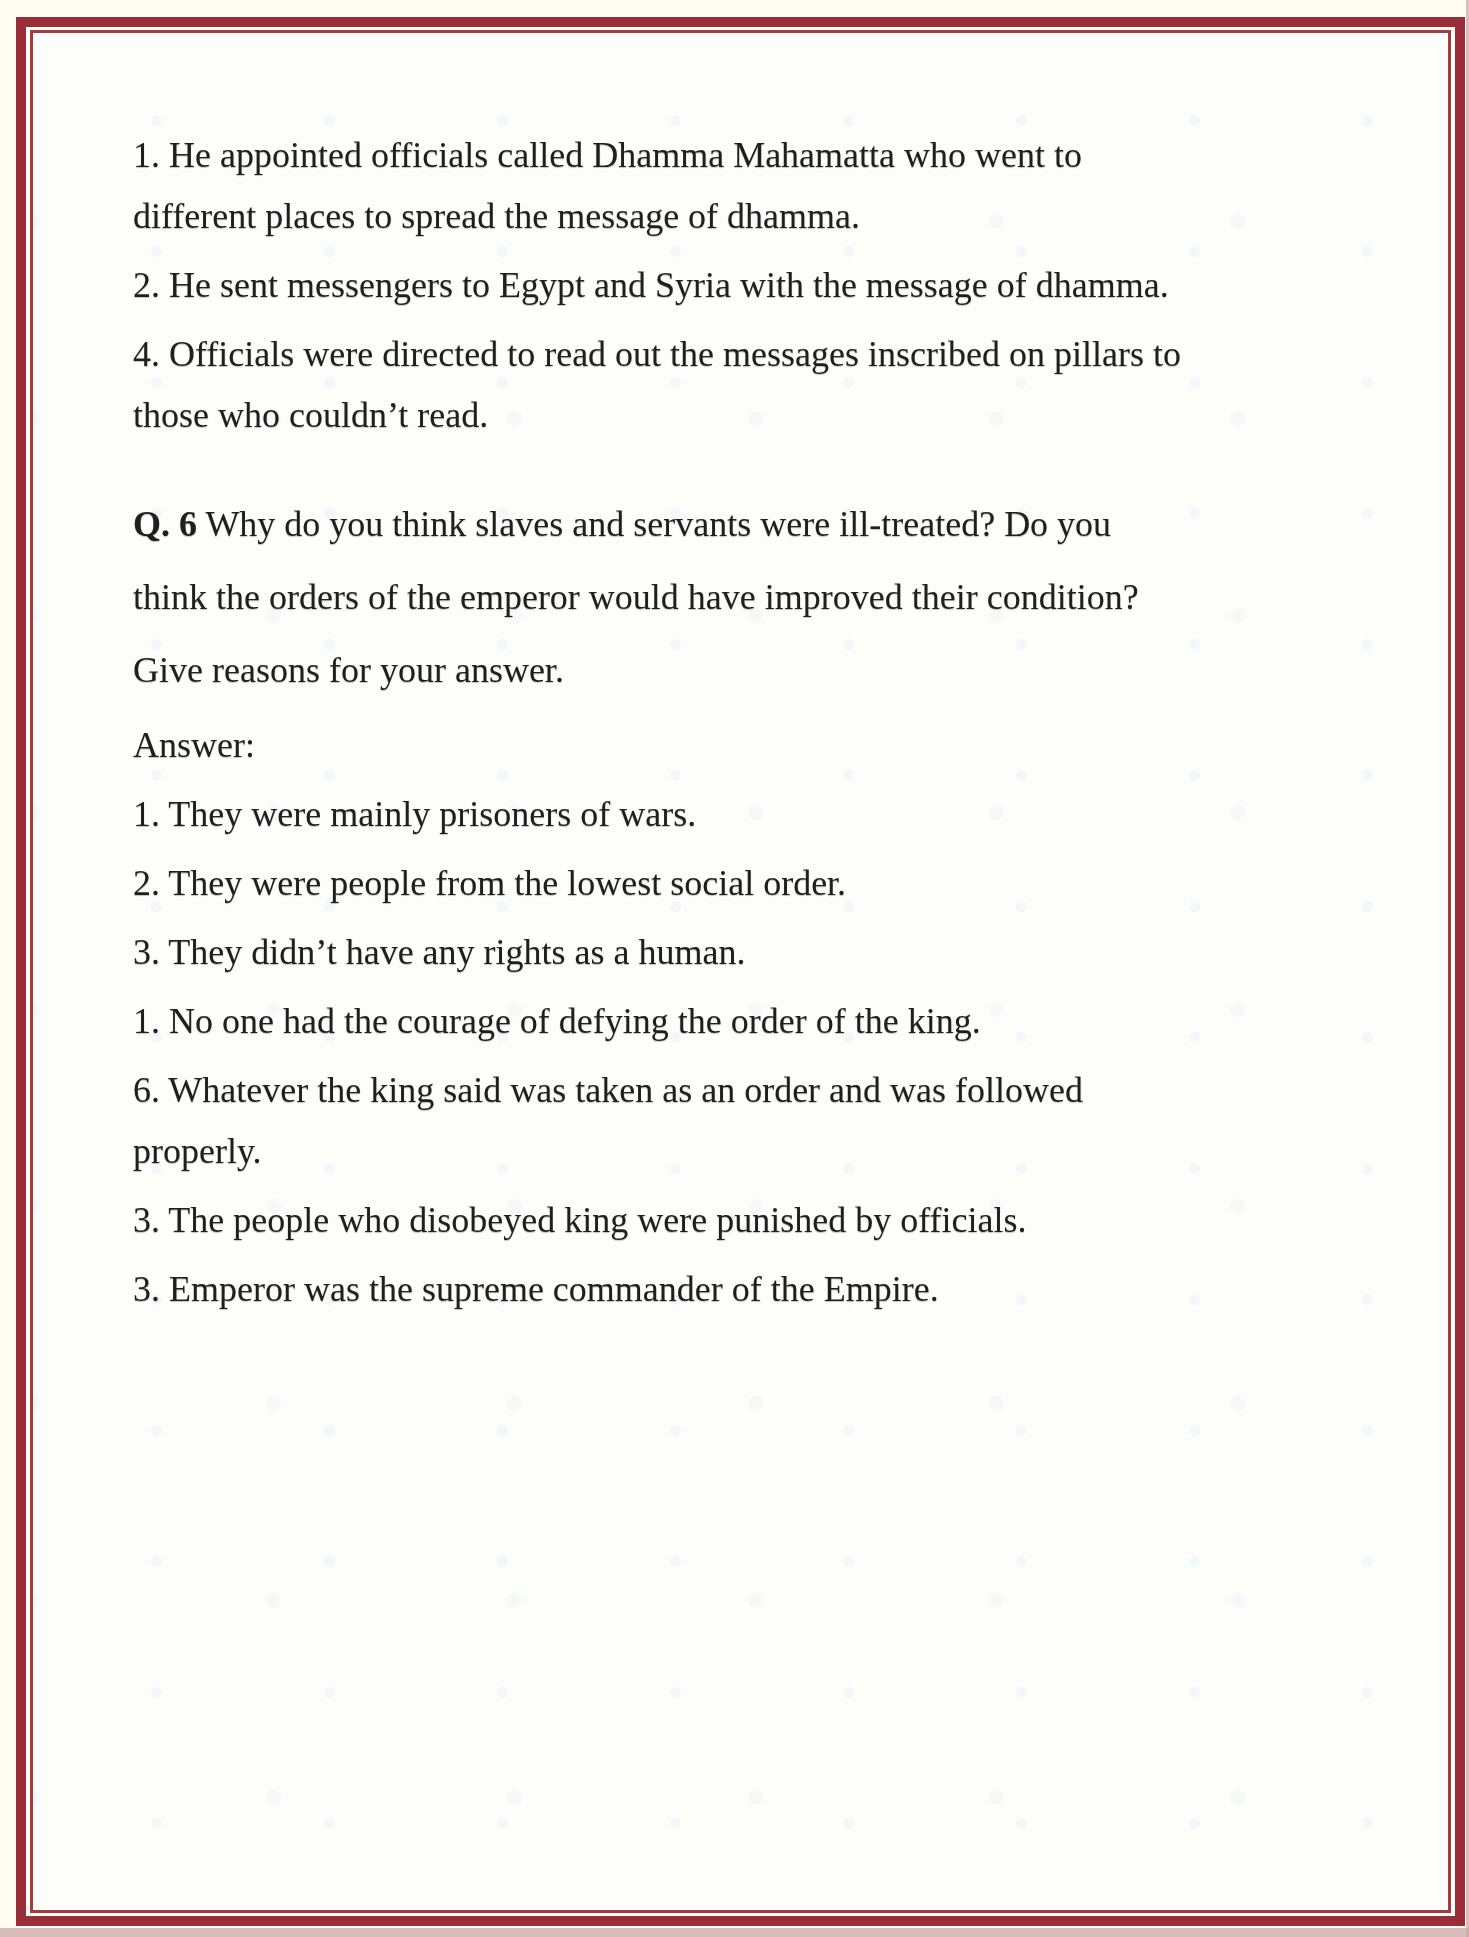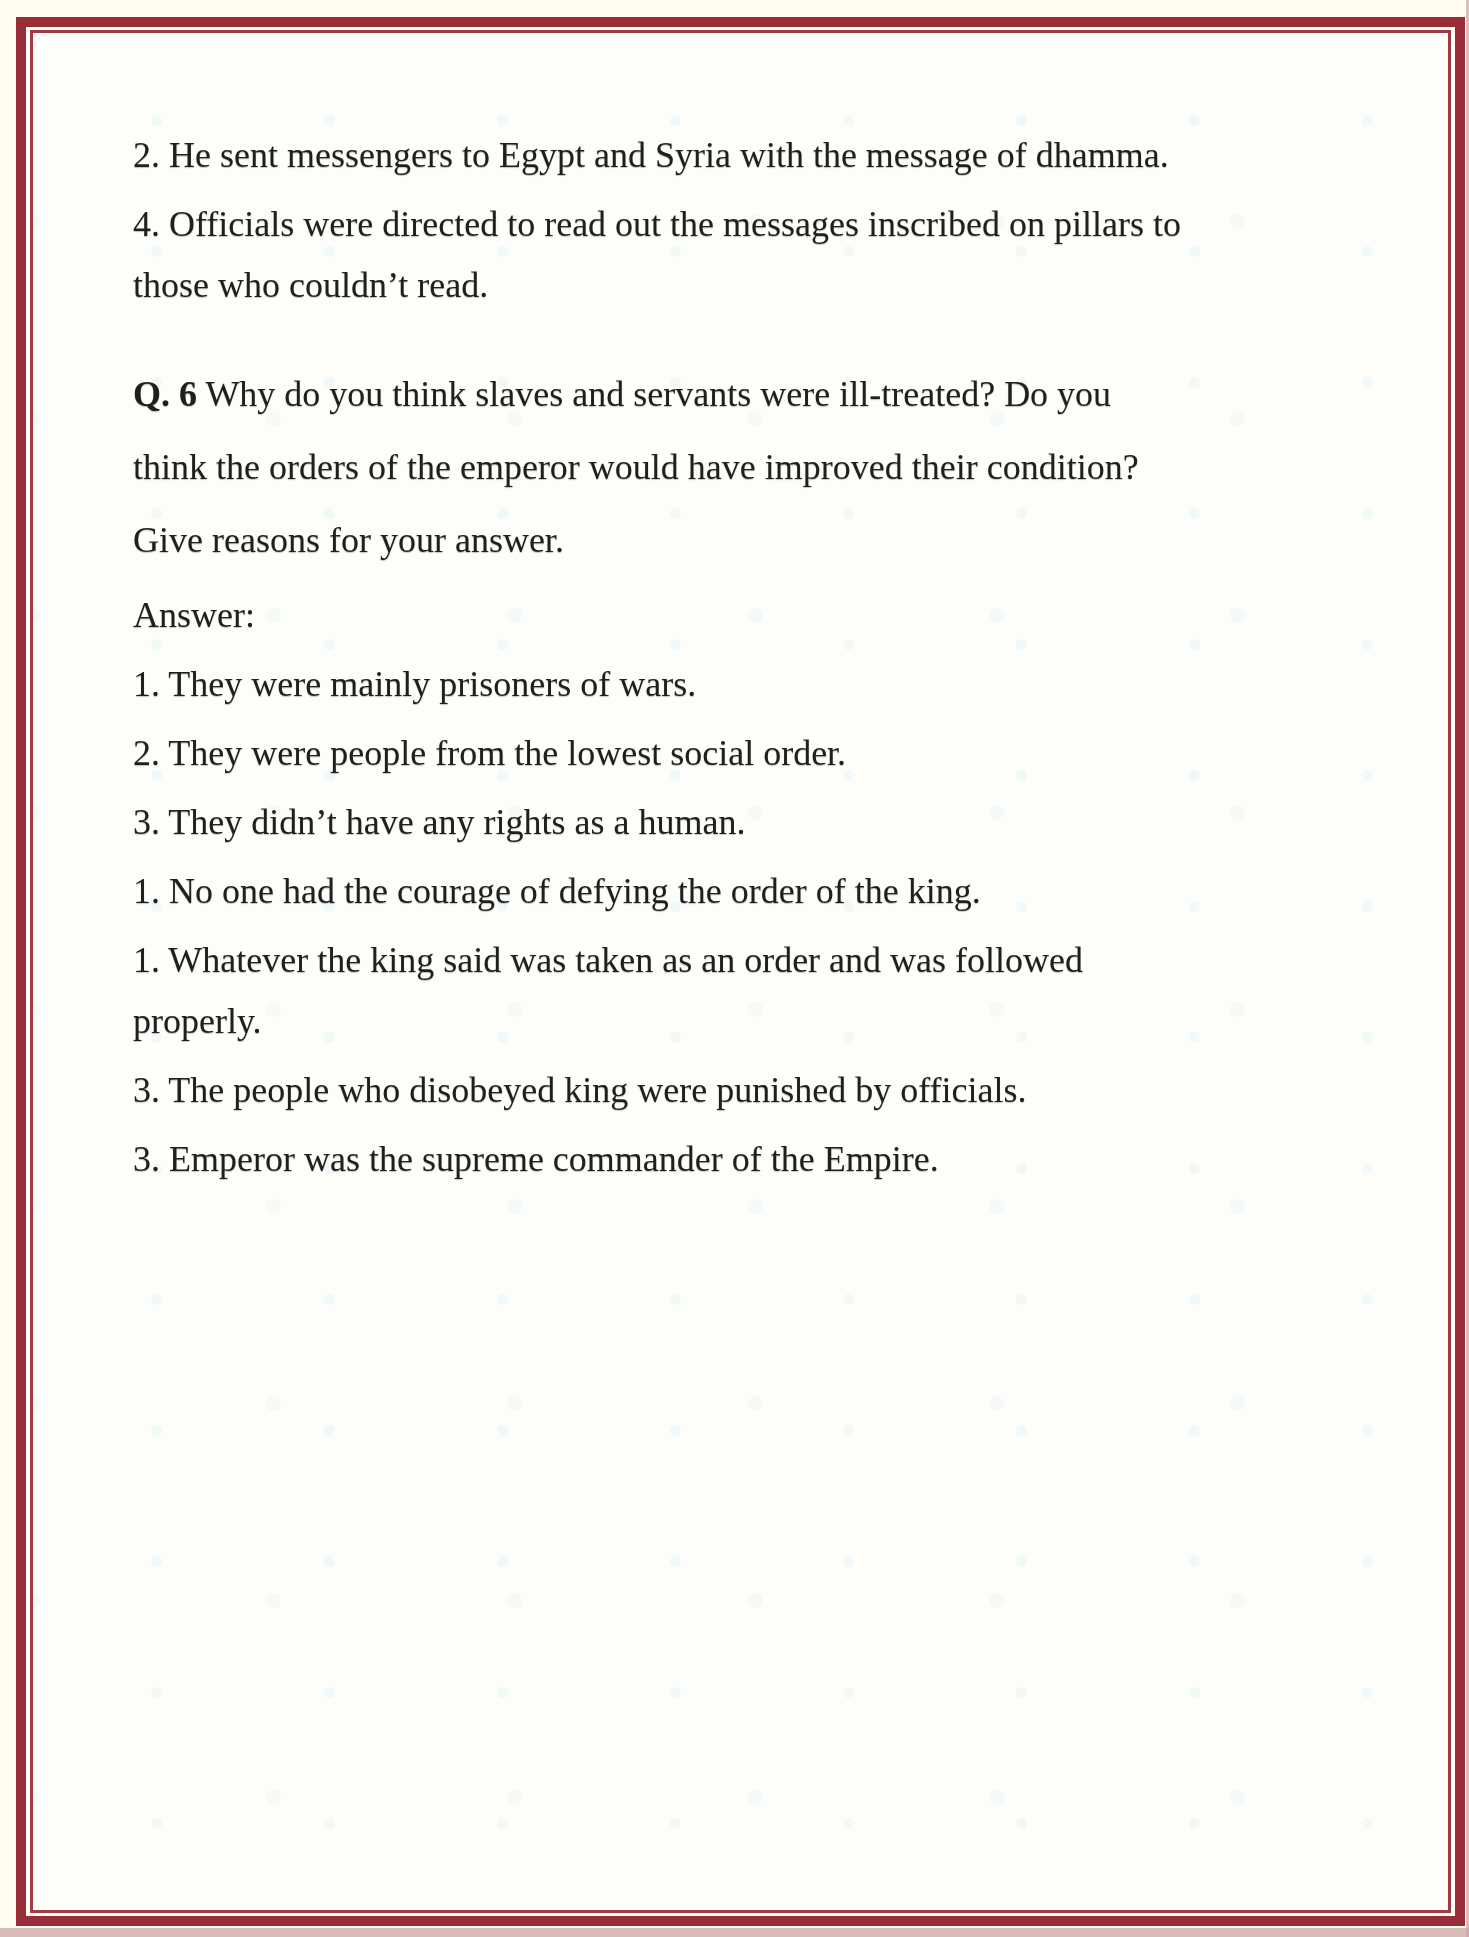--- a/index.html
+++ b/index.html
@@ -69,37 +69,39 @@
     font-weight: bold;
   }
 </style>
 </head>
 <body>
 
 <div class="frame-outer">
   <div class="frame-inner">
     <div class="page-content">
 
+      <p class="para">1. He appointed officials called Dhamma Mahamatta who went to
+different places to spread the message of dhamma.</p>
       <p class="para">2. He sent messengers to Egypt and Syria with the message of dhamma.</p>
       <p class="para">4. Officials were directed to read out the messages inscribed on pillars to
 those who couldn’t read.</p>
 
       <p class="para question"><strong>Q. 6</strong> <span>Why do you think slaves and servants were ill-treated? Do you
 think the orders of the emperor would have improved their condition?
 Give reasons for your answer.</span></p>
 
       <p class="para">Answer:</p>
 
       <p class="para">1. They were mainly prisoners of wars.</p>
       <p class="para">2. They were people from the lowest social order.</p>
       <p class="para">3. They didn’t have any rights as a human.</p>
 
 
       <p class="para">1. No one had the courage of defying the order of the king.</p>
-      <p class="para">1. Whatever the king said was taken as an order and was followed
+      <p class="para">6. Whatever the king said was taken as an order and was followed
 properly.</p>
       <p class="para">3. The people who disobeyed king were punished by officials.</p>
       <p class="para">3. Emperor was the supreme commander of the Empire.</p>
 
     </div>
   </div>
 </div>
 
 <div class="scan-edge-right"></div>
 <div class="scan-edge-bottom"></div>

